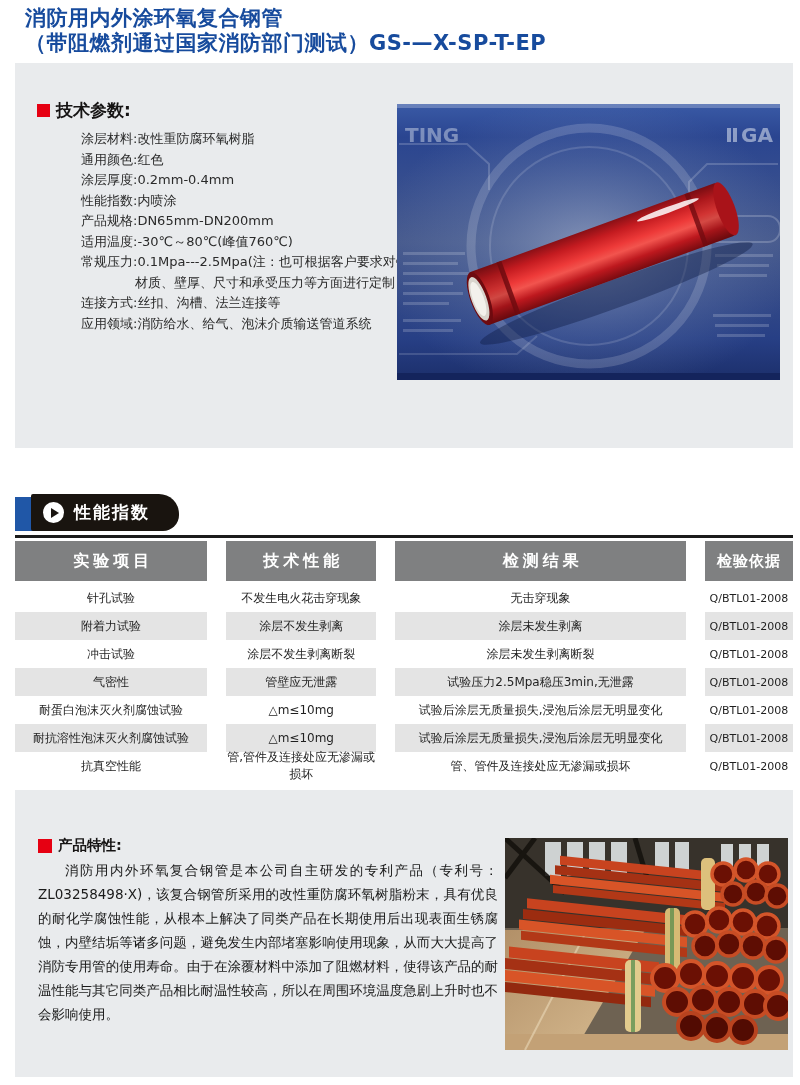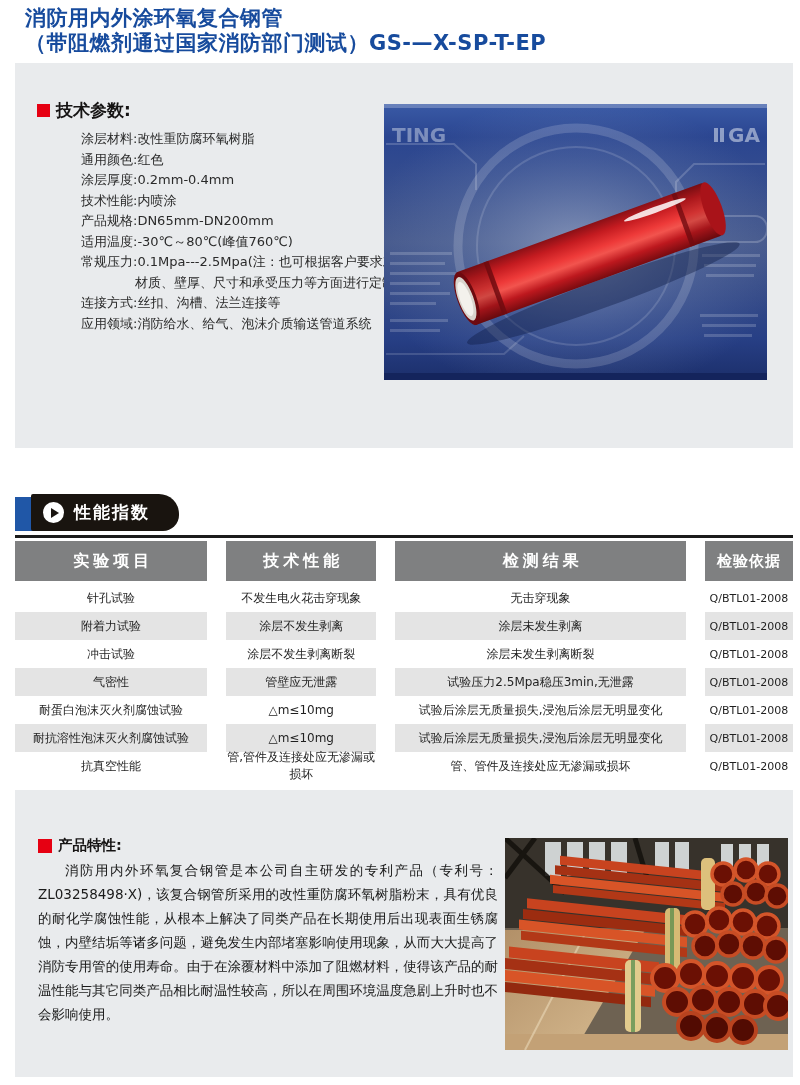--- a/index.html
+++ b/index.html
@@ -19,21 +19,21 @@
   .sec-heading{display:flex;align-items:center;gap:6px;font-weight:bold;color:#151313;}
   .tech .sec-heading{font-size:17px;}
   .red-square{display:inline-block;background:#e60012;}
   .sq13{width:13px;height:13px;}
   .sq14{width:14px;height:14px;}
   .tech-lines{margin-top:7px;font-size:13px;color:#2a2a2a;line-height:20.5px;margin-left:44px;}
   .tech-line{white-space:nowrap;}
   .tech-line.indent{padding-left:54px;}
 
   
-  .hero{position:absolute;left:384px;top:104px;width:383px;height:348px;}
+  .hero{position:absolute;left:397px;top:104px;width:383px;height:348px;}
 
   
   .perf-head{position:absolute;left:15px;top:494px;width:778px;height:44px;}
   .tab-blue{position:absolute;left:0;top:3px;width:24px;height:34px;background:#2057a7;}
   .tab-black{position:absolute;left:16px;top:0;width:148px;height:37px;background:#19140f;border-radius:2px 20px 16px 2px;display:flex;align-items:center;padding-left:12px;gap:10px;box-sizing:border-box;}
   .play-circle{width:21px;height:21px;background:#ffffff;border-radius:50%;display:flex;align-items:center;justify-content:center;flex:0 0 auto;}
   .play-tri{width:0;height:0;border-left:8px solid #19140f;border-top:5.5px solid transparent;border-bottom:5.5px solid transparent;margin-left:2px;}
   .perf-title{color:#ffffff;font-size:17px;font-weight:bold;letter-spacing:2px;white-space:nowrap;}
   .perf-underline{position:absolute;left:0;top:41px;width:778px;height:2.5px;background:#1b1b1b;}
 
@@ -68,21 +68,21 @@
 
   <div class="tech">
     <div class="sec-heading">
       <span class="red-square sq13"></span>
       <span>技术参数:</span>
     </div>
     <div class="tech-lines">
         <div class="tech-line">涂层材料:改性重防腐环氧树脂</div>
         <div class="tech-line">通用颜色:红色</div>
         <div class="tech-line">涂层厚度:0.2mm-0.4mm</div>
-        <div class="tech-line">技术性能:内喷涂</div>
+        <div class="tech-line">性能指数:内喷涂</div>
         <div class="tech-line">产品规格:DN65mm-DN200mm</div>
         <div class="tech-line">适用温度:-30℃～80℃(峰值760℃)</div>
         <div class="tech-line">常规压力:0.1Mpa---2.5Mpa(注：也可根据客户要求对钢管的</div>
         <div class="tech-line indent">材质、壁厚、尺寸和承受压力等方面进行定制）</div>
         <div class="tech-line">连接方式:丝扣、沟槽、法兰连接等</div>
         <div class="tech-line">应用领域:消防给水、给气、泡沫介质输送管道系统</div>
       </div>
   </div>
 
   <div class="hero">

